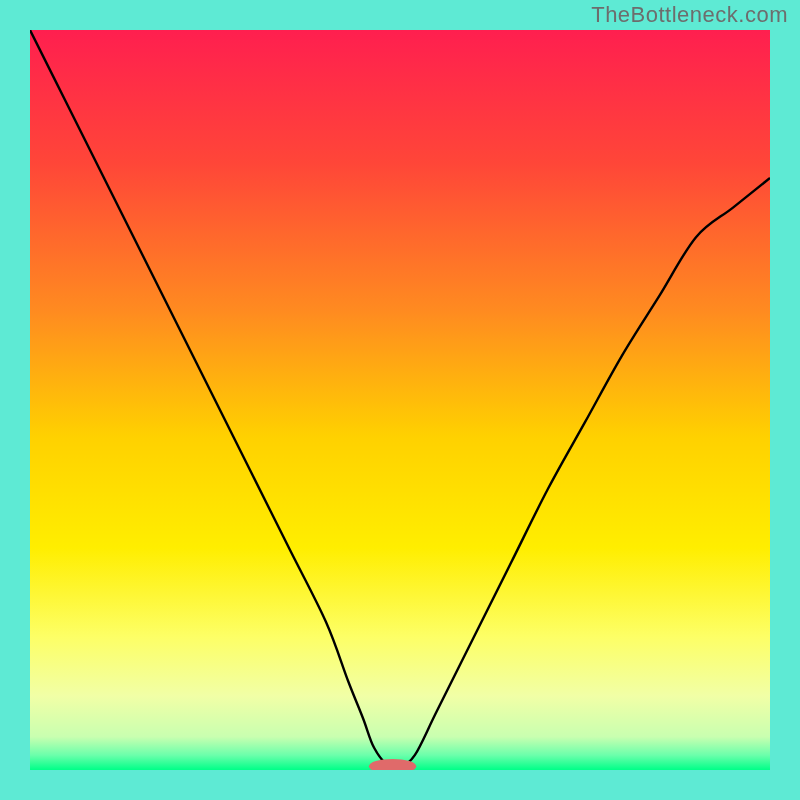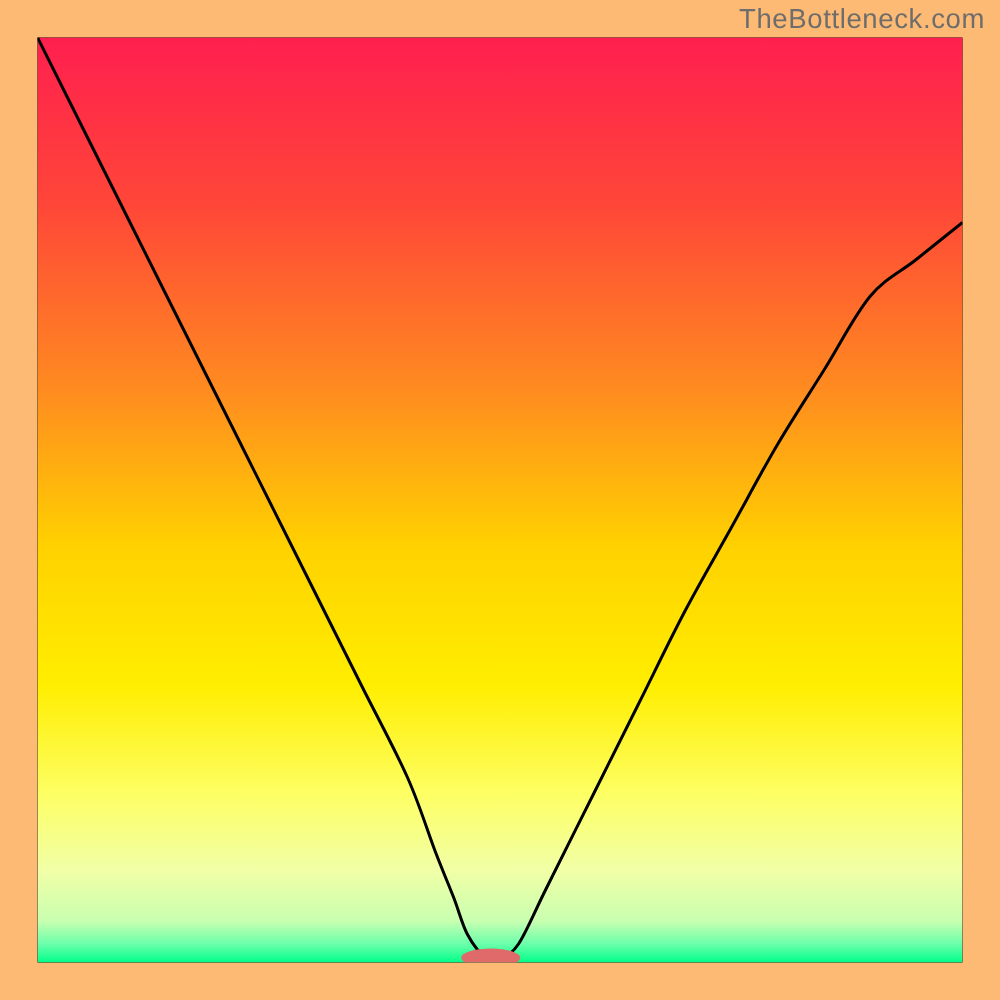--- a/index.html
+++ b/index.html
@@ -8,21 +8,21 @@
     width: 800px;
     height: 800px;
     overflow: hidden;
     background: #000;
     font-family: Arial, Helvetica, sans-serif;
   }
   .outer {
     position: relative;
     width: 800px;
     height: 800px;
-    background: #fdba74;
+    background: #5eead4;
   }
   .watermark {
     position: absolute;
     top: 2px;
     right: 12px;
     color: #6d6d6d;
     font-size: 22px;
     font-weight: 500;
     letter-spacing: 0.5px;
     z-index: 10;

